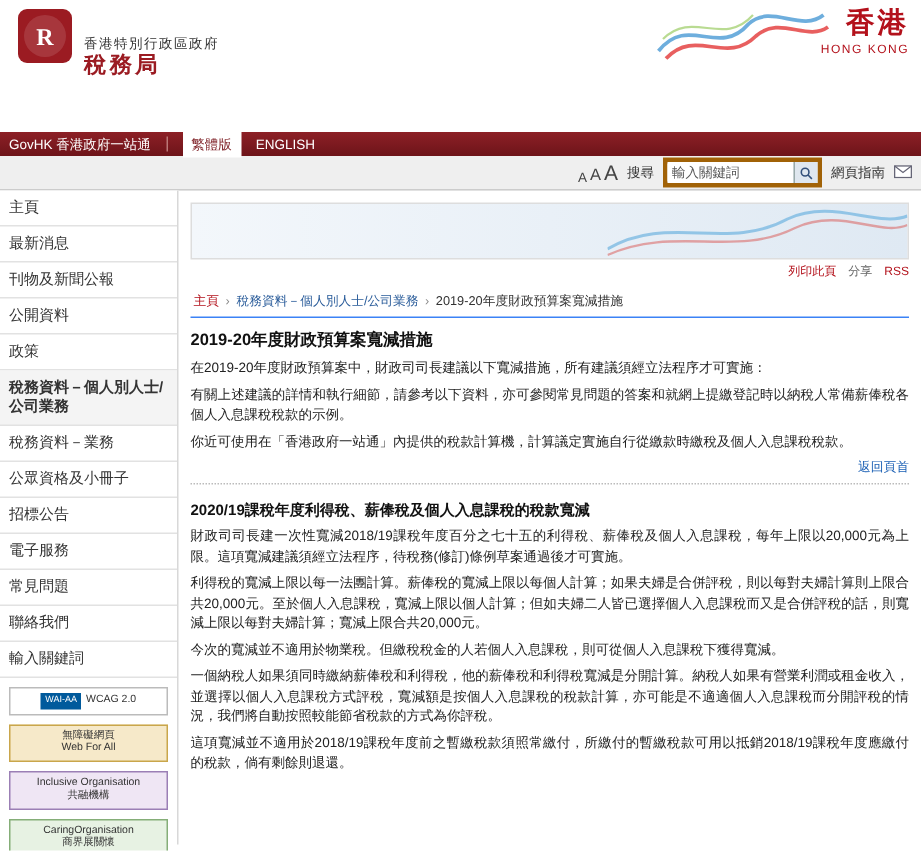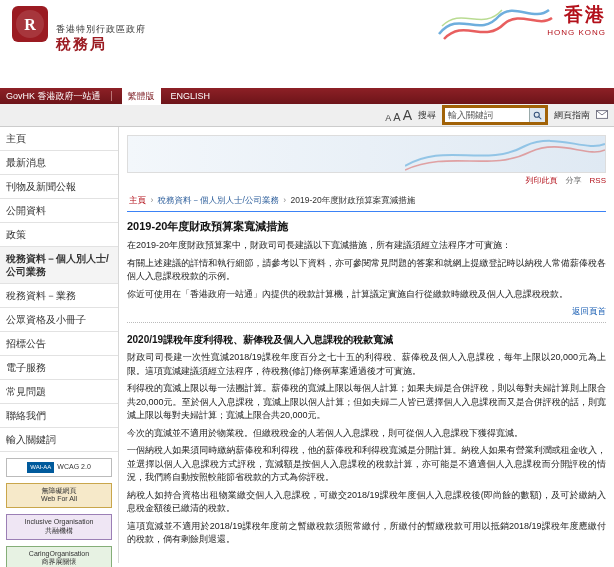--- a/index.html
+++ b/index.html
@@ -248,20 +248,19 @@
       <p class="para">你近可使用在「香港政府一站通」內提供的稅款計算機，計算議定實施自行從繳款時繳稅及個人入息課稅稅款。</p>
 
       <div class="backtop">返回頁首</div>
       <div class="dotted"></div>
 
       <h2 class="sub">2020/19課稅年度利得稅、薪俸稅及個人入息課稅的稅款寬減</h2>
       <p class="para">財政司司長建一次性寬減2018/19課稅年度百分之七十五的利得稅、薪俸稅及個人入息課稅，每年上限以20,000元為上限。這項寬減建議須經立法程序，待稅務(修訂)條例草案通過後才可實施。</p>
       <p class="para">利得稅的寬減上限以每一法團計算。薪俸稅的寬減上限以每個人計算；如果夫婦是合併評稅，則以每對夫婦計算則上限合共20,000元。至於個人入息課稅，寬減上限以個人計算；但如夫婦二人皆已選擇個人入息課稅而又是合併評稅的話，則寬減上限以每對夫婦計算；寬減上限合共20,000元。</p>
       <p class="para">今次的寬減並不適用於物業稅。但繳稅稅金的人若個人入息課稅，則可從個人入息課稅下獲得寬減。</p>
       <p class="para">一個納稅人如果須同時繳納薪俸稅和利得稅，他的薪俸稅和利得稅寬減是分開計算。納稅人如果有營業利潤或租金收入，並選擇以個人入息課稅方式評稅，寬減額是按個人入息課稅的稅款計算，亦可能是不適適個人入息課稅而分開評稅的情況，我們將自動按照較能節省稅款的方式為你評稅。</p>
-      <p class="para">納稅人如持合資格出租物業繳交個人入息課稅，可繳交2018/19課稅年度個人入息課稅後(即尚餘的數額)，及可於繳納入息稅金額後已繳清的稅款。</p>
       <p class="para">這項寬減並不適用於2018/19課稅年度前之暫繳稅款須照常繳付，所繳付的暫繳稅款可用以抵銷2018/19課稅年度應繳付的稅款，倘有剩餘則退還。</p>
 
     </div>
   </div>
 
   <div class="caption">（ 香港稅務局官網截圖 ）</div>
 </div>
 
 </body></html>

